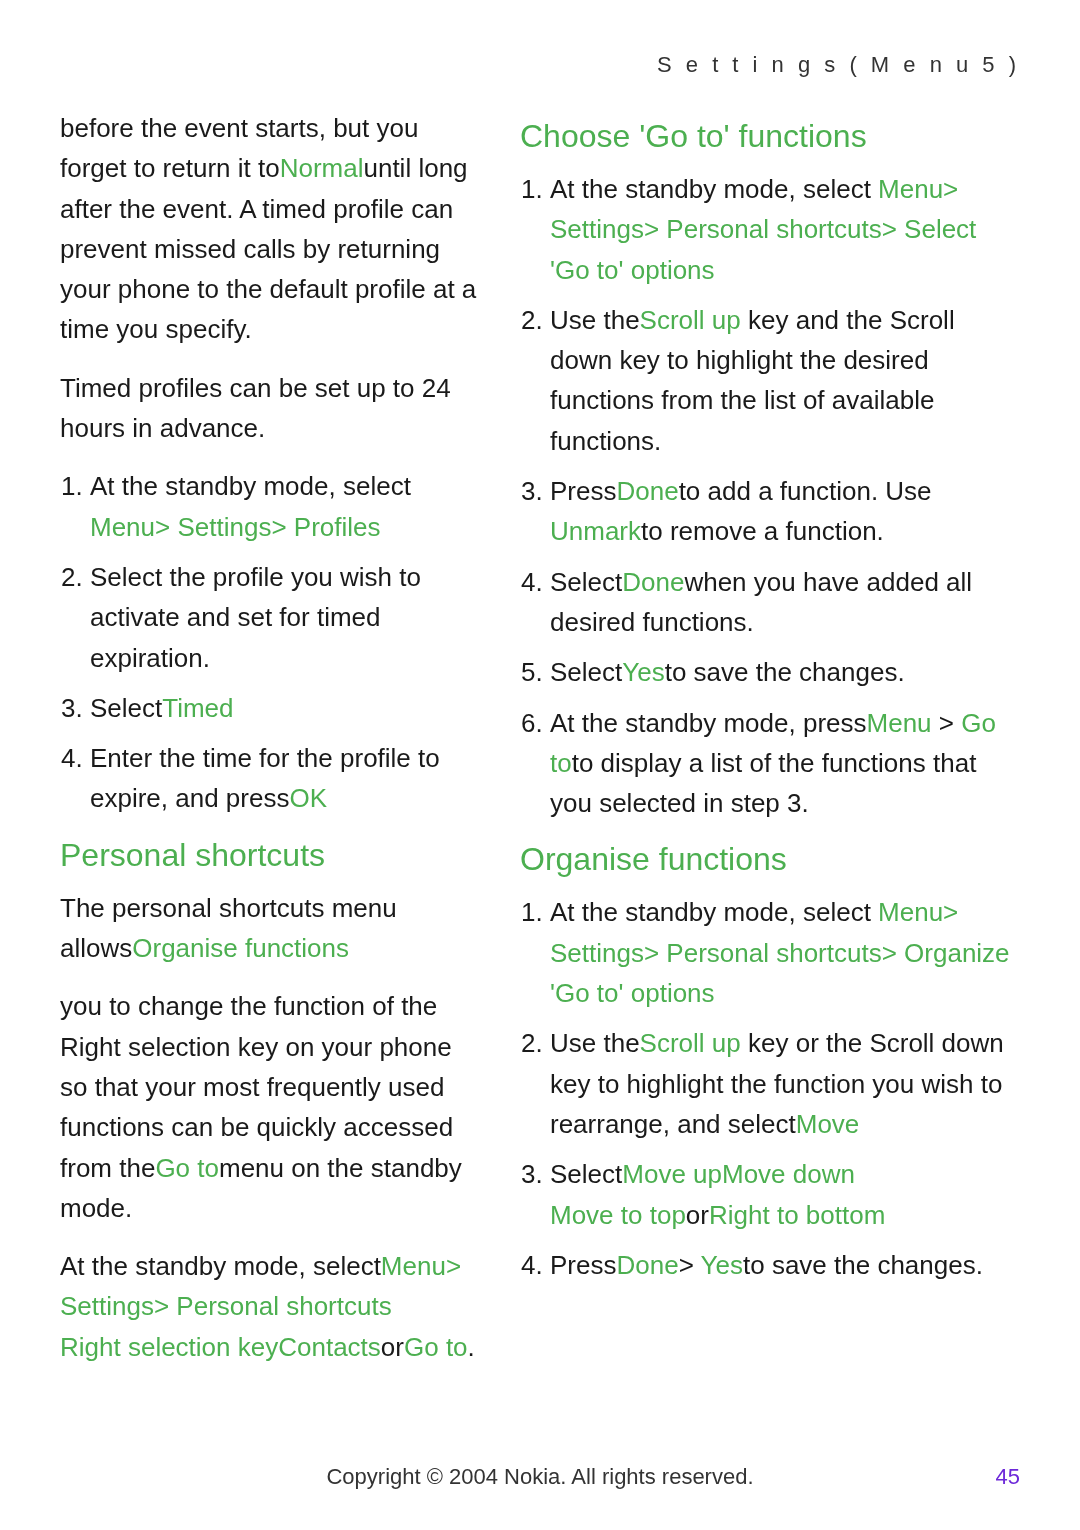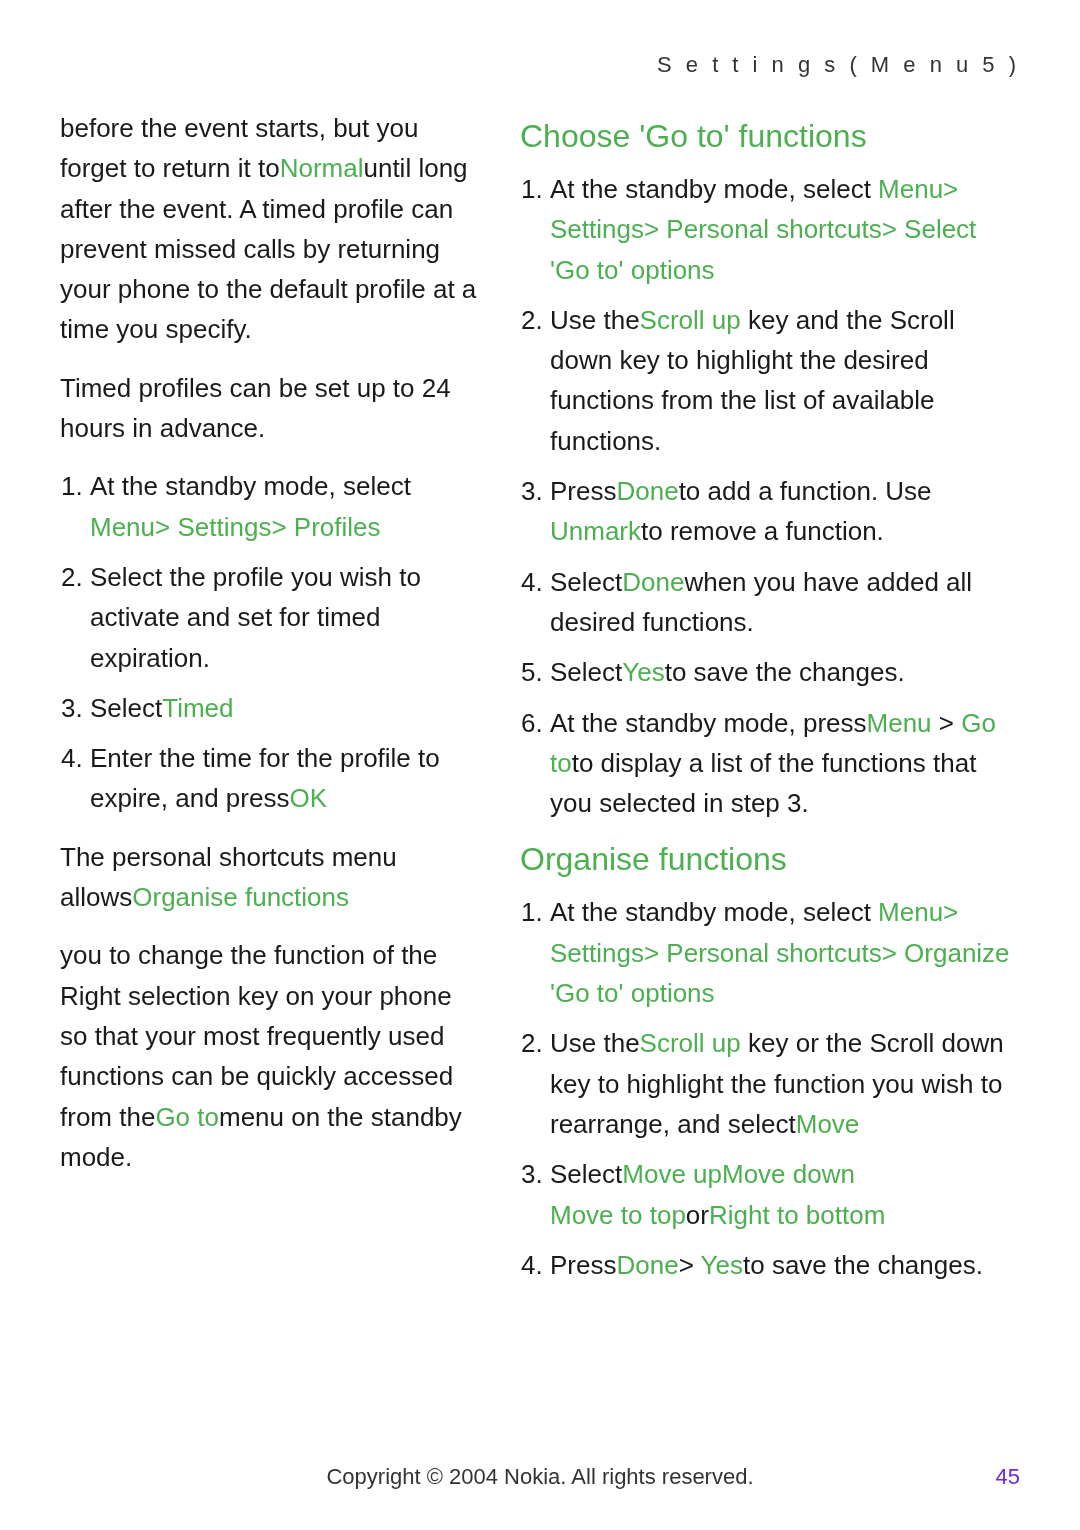--- a/index.html
+++ b/index.html
@@ -96,26 +96,32 @@
         Select the profile you wish to activate and set for timed expiration.
       </li>
       <li>
         Select<span class="green">Timed</span>
       </li>
       <li>
         Enter the time for the profile to expire, and press<span class="green">OK</span>
       </li>
     </ol>
 
+    <div class="section-heading">Personal shortcuts</div>
 
     <p>
       The personal shortcuts menu allows<span class="green">Organise functions</span>
     </p>
     <p>
       you to change the function of the Right selection key on your phone so that your most frequently used functions can be quickly accessed from the<span class="green">Go to</span>menu on the standby mode.
+    </p>
+    <p>
+      At the standby mode, select<span class="green">Menu&gt;</span><br>
+      <span class="green">Settings&gt; Personal shortcuts</span><br>
+      <span class="green">Right selection key</span><span class="green">Contacts</span>or<span class="green">Go to</span>.
     </p>
   </div>
 
   <div class="right-column">
     <div class="section-heading">Choose 'Go to' functions</div>
 
     <ol>
       <li>
         At the standby mode, select <span class="green">Menu&gt; Settings&gt; Personal shortcuts&gt; Select 'Go to' options</span>
       </li>

